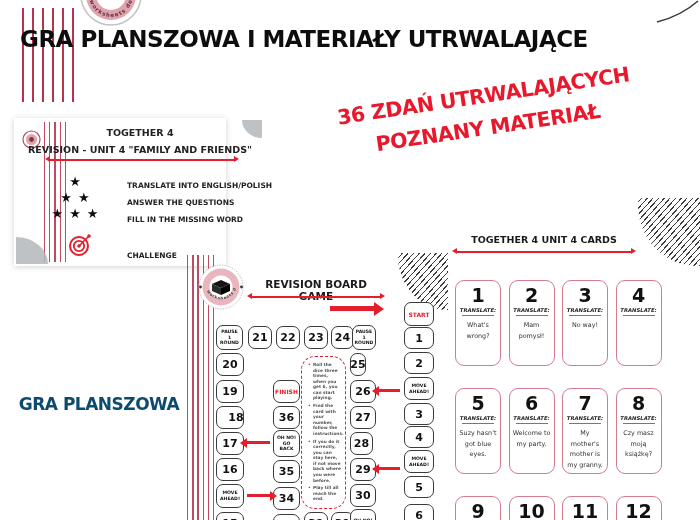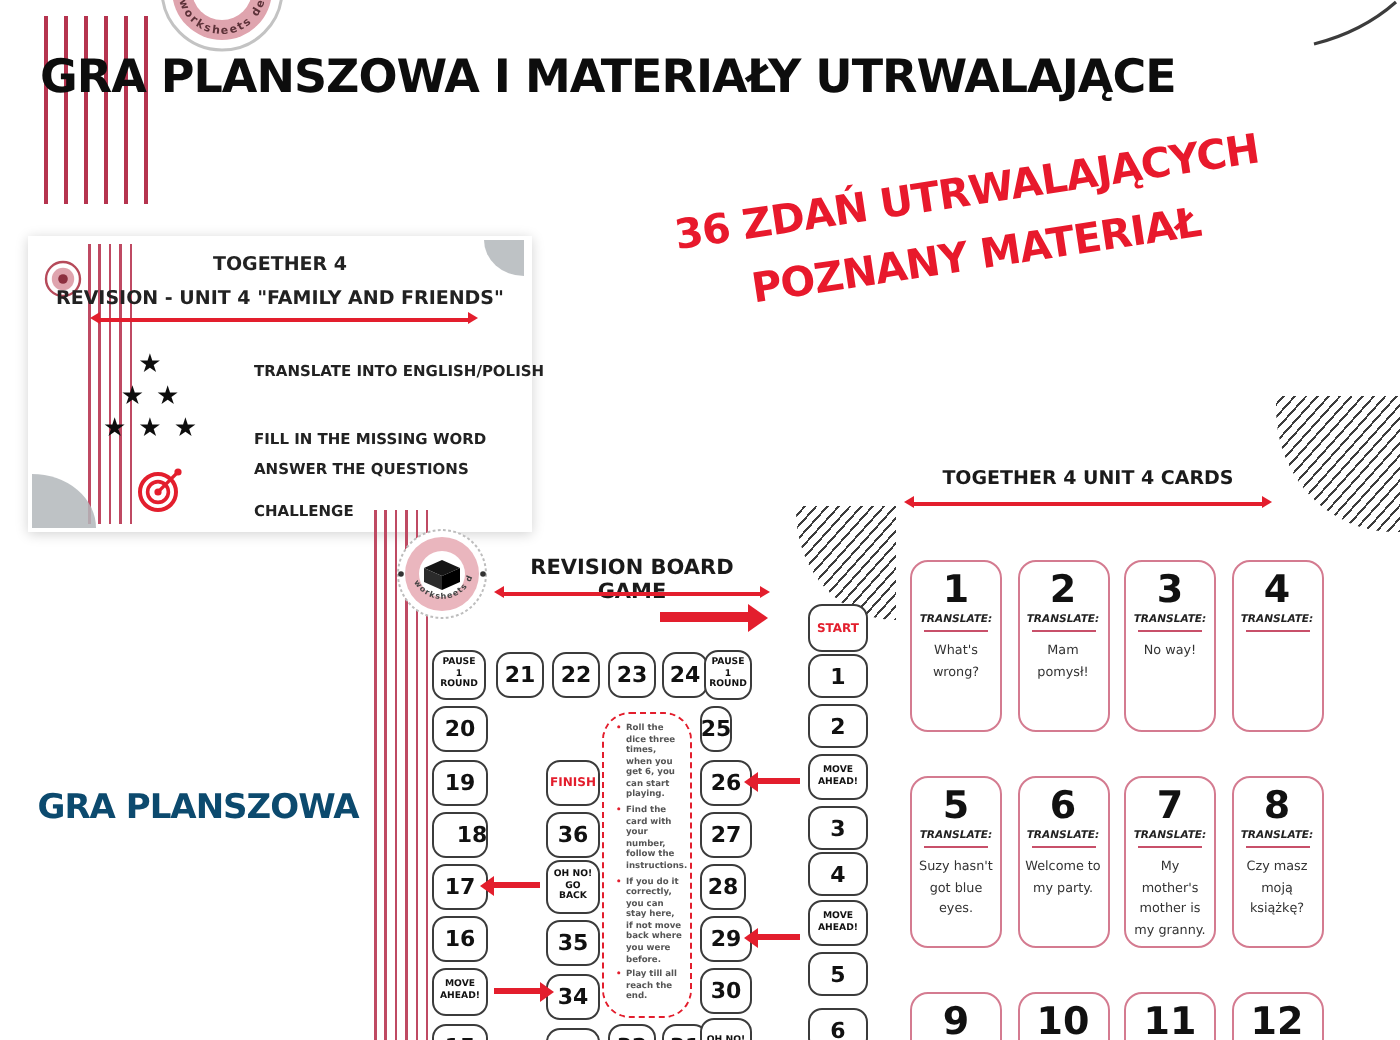--- a/index.html
+++ b/index.html
@@ -10,21 +10,21 @@
   .title-line{position:absolute;left:20px;right:0;text-align:left;font-weight:bold;
               letter-spacing:-.5px;color:#0d0d0d;}
   #title1{top:26px;font-size:23px;}
   #title2{top:58px;font-size:23px;}
   
   .stripes{position:absolute;background:repeating-linear-gradient(90deg,#b5344f 0 1.8px,transparent 1.8px 10px);}
   .stripes.fine{background:repeating-linear-gradient(90deg,#bf4a63 0 1.3px,transparent 1.3px 5.2px);}
   
   .wavy{position:absolute;background:repeating-linear-gradient(-48deg,#3c3c3c 0 1px,transparent 1px 4.2px);}
   
-  #info-card{position:absolute;left:14px;top:118px;width:252px;height:148px;background:#fff;
+  #info-card{position:absolute;left:14px;top:118px;width:212px;height:148px;background:#fff;
              box-shadow:0 1px 6px rgba(0,0,0,.18);}
   .card-head{position:absolute;text-align:center;font-weight:bold;font-size:9.5px;color:#222;}
   .divider{position:absolute;height:1.6px;background:#e31e2d;}
   .divider::before,.divider::after{content:'';position:absolute;top:-2.6px;border-top:3.2px solid transparent;border-bottom:3.2px solid transparent;}
   .divider::before{left:-5px;border-right:5px solid #e31e2d;}
   .divider::after{right:-5px;border-left:5px solid #e31e2d;}
   .star-row{text-align:center;line-height:15px;height:16px;}
   .star{font-size:13px;color:#0d0d0d;margin:0 3px;}
   .info-item{position:absolute;left:113px;font-size:7.5px;font-weight:bold;color:#222;white-space:nowrap;}
   .gray-corner{position:absolute;background:#b3b7bb;opacity:.85;}
@@ -106,21 +106,21 @@
     <div class="card-head" style="left:0;top:26px;width:252px;">REVISION - UNIT 4 "FAMILY AND FRIENDS"</div>
     <div class="divider" style="left:36px;top:41px;width:184px;"></div>
 
     <div class="abs" style="left:26px;top:55px;width:70px;">
       <div class="star-row"><span class="star">★</span></div>
       <div class="star-row"><span class="star">★</span><span class="star">★</span></div>
       <div class="star-row"><span class="star">★</span><span class="star">★</span><span class="star">★</span></div>
     </div>
 
     <div class="info-item" style="top:63px;">TRANSLATE INTO ENGLISH/POLISH</div>
-    <div class="info-item" style="top:80px;margin-top:32px;">ANSWER THE QUESTIONS</div>
+    <div class="info-item" style="top:80px;">ANSWER THE QUESTIONS</div>
     <div class="info-item" style="top:97px;">FILL IN THE MISSING WORD</div>
 
     <svg class="abs" style="left:54px;top:115px;" width="24" height="24" viewBox="0 0 24 24">
       <circle cx="11" cy="13" r="9" fill="#fff" stroke="#e31e2d" stroke-width="2"></circle>
       <circle cx="11" cy="13" r="5.2" fill="#fff" stroke="#e31e2d" stroke-width="1.8"></circle>
       <circle cx="11" cy="13" r="1.8" fill="#e31e2d"></circle>
       <line x1="21" y1="3" x2="11.5" y2="12.5" stroke="#e31e2d" stroke-width="1.6"></line>
       <circle cx="21" cy="3" r="1.8" fill="#e31e2d"></circle>
     </svg>
     <div class="info-item" style="top:133px;">CHALLENGE</div>

